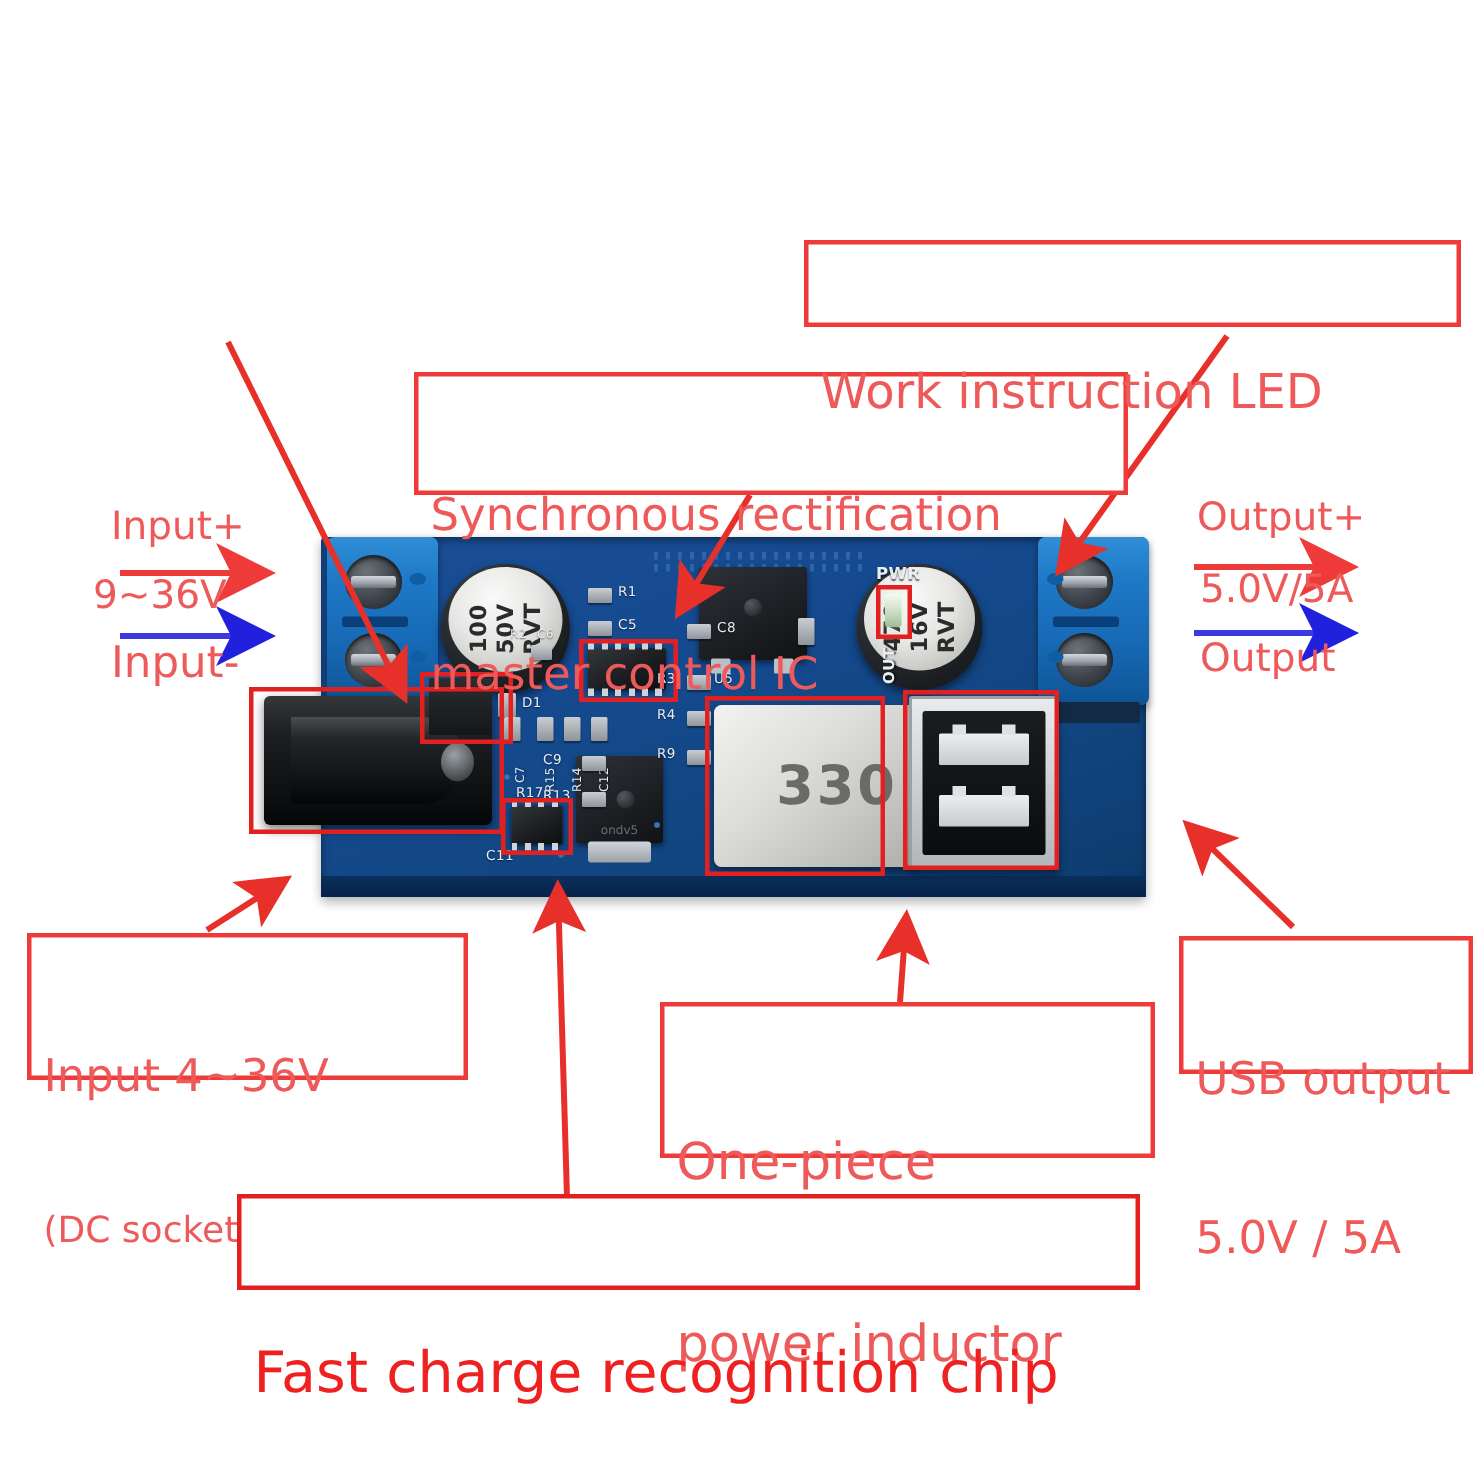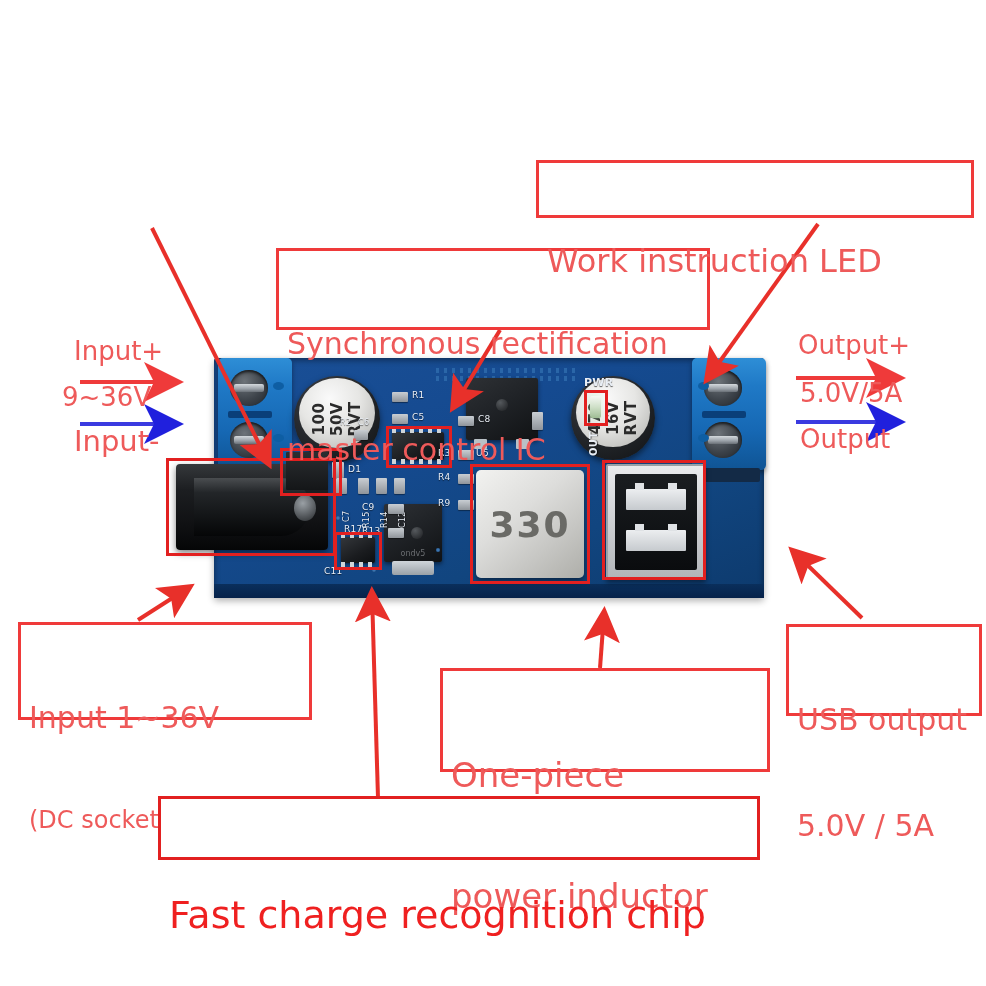--- a/index.html
+++ b/index.html
@@ -90,21 +90,21 @@
     transform:rotate(-90deg);
     color:#2b2b2b;font-weight:bold;letter-spacing:.5px;text-align:center;
     font-family:"DejaVu Sans", sans-serif;
   }
 
   
   .inductor{
     position:absolute;border-radius:5px;
     background:linear-gradient(140deg,#f2f2f0 0%,#dddddb 40%,#c6c6c3 70%,#aeaea9 100%);
     box-shadow:0 3px 6px rgba(0,0,0,.45);
-    display:flex;align-items:center;justify-content:center;
+    display:flex;align-items:center;justify-content:center;padding-left:28px;
   }
   .inductor span{
     color:#6a6a66;font-size:36px;font-weight:bold;letter-spacing:2px;
     font-family:"DejaVu Sans", sans-serif;
   }
 
   
   .dpak{
     position:absolute;border-radius:2px;
     background:linear-gradient(150deg,#2e3135 0%,#202327 45%,#101214 100%);
@@ -380,31 +380,31 @@
 
   <div class="iolabel" style="left:74px;top:336px;font-size:26px;">Input+</div>
   <div class="iolabel" style="left:62px;top:382px;font-size:26px;">9~36V</div>
   <div class="iolabel" style="left:74px;top:424px;font-size:29px;">Input-</div>
 
   <div class="iolabel" style="left:798px;top:330px;font-size:26px;">Output+</div>
   <div class="iolabel" style="left:800px;top:378px;font-size:26px;">5.0V/5A</div>
   <div class="iolabel" style="left:800px;top:424px;font-size:26px;">Output</div>
 
 
-  <div class="callout" style="left:276px;top:248px;width:434px;height:82px;font-size:30px;">
+  <div class="callout" style="left:276px;top:248px;width:476px;height:82px;font-size:30px;">
     <span class="ln">Synchronous rectification</span>
     <span class="ln">master control IC</span>
   </div>
 
   <div class="callout" style="left:536px;top:160px;width:438px;height:58px;font-size:32px;">
     <span class="ln">Work instruction LED</span>
   </div>
 
   <div class="callout" style="left:18px;top:622px;width:294px;height:98px;font-size:30px;">
-    <span class="ln" style="font-size:30px;">Input 1~36V</span>
+    <span class="ln" style="font-size:30px;">Input 4~36V</span>
     <span class="ln" style="font-size:24px;">(DC socket: 55×21mm)</span>
   </div>
 
   <div class="callout" style="left:440px;top:668px;width:330px;height:104px;font-size:34px;">
     <span class="ln">One-piece</span>
     <span class="ln">power inductor</span>
   </div>
 
   <div class="callout" style="left:786px;top:624px;width:196px;height:92px;font-size:30px;">
     <span class="ln">USB output</span>

